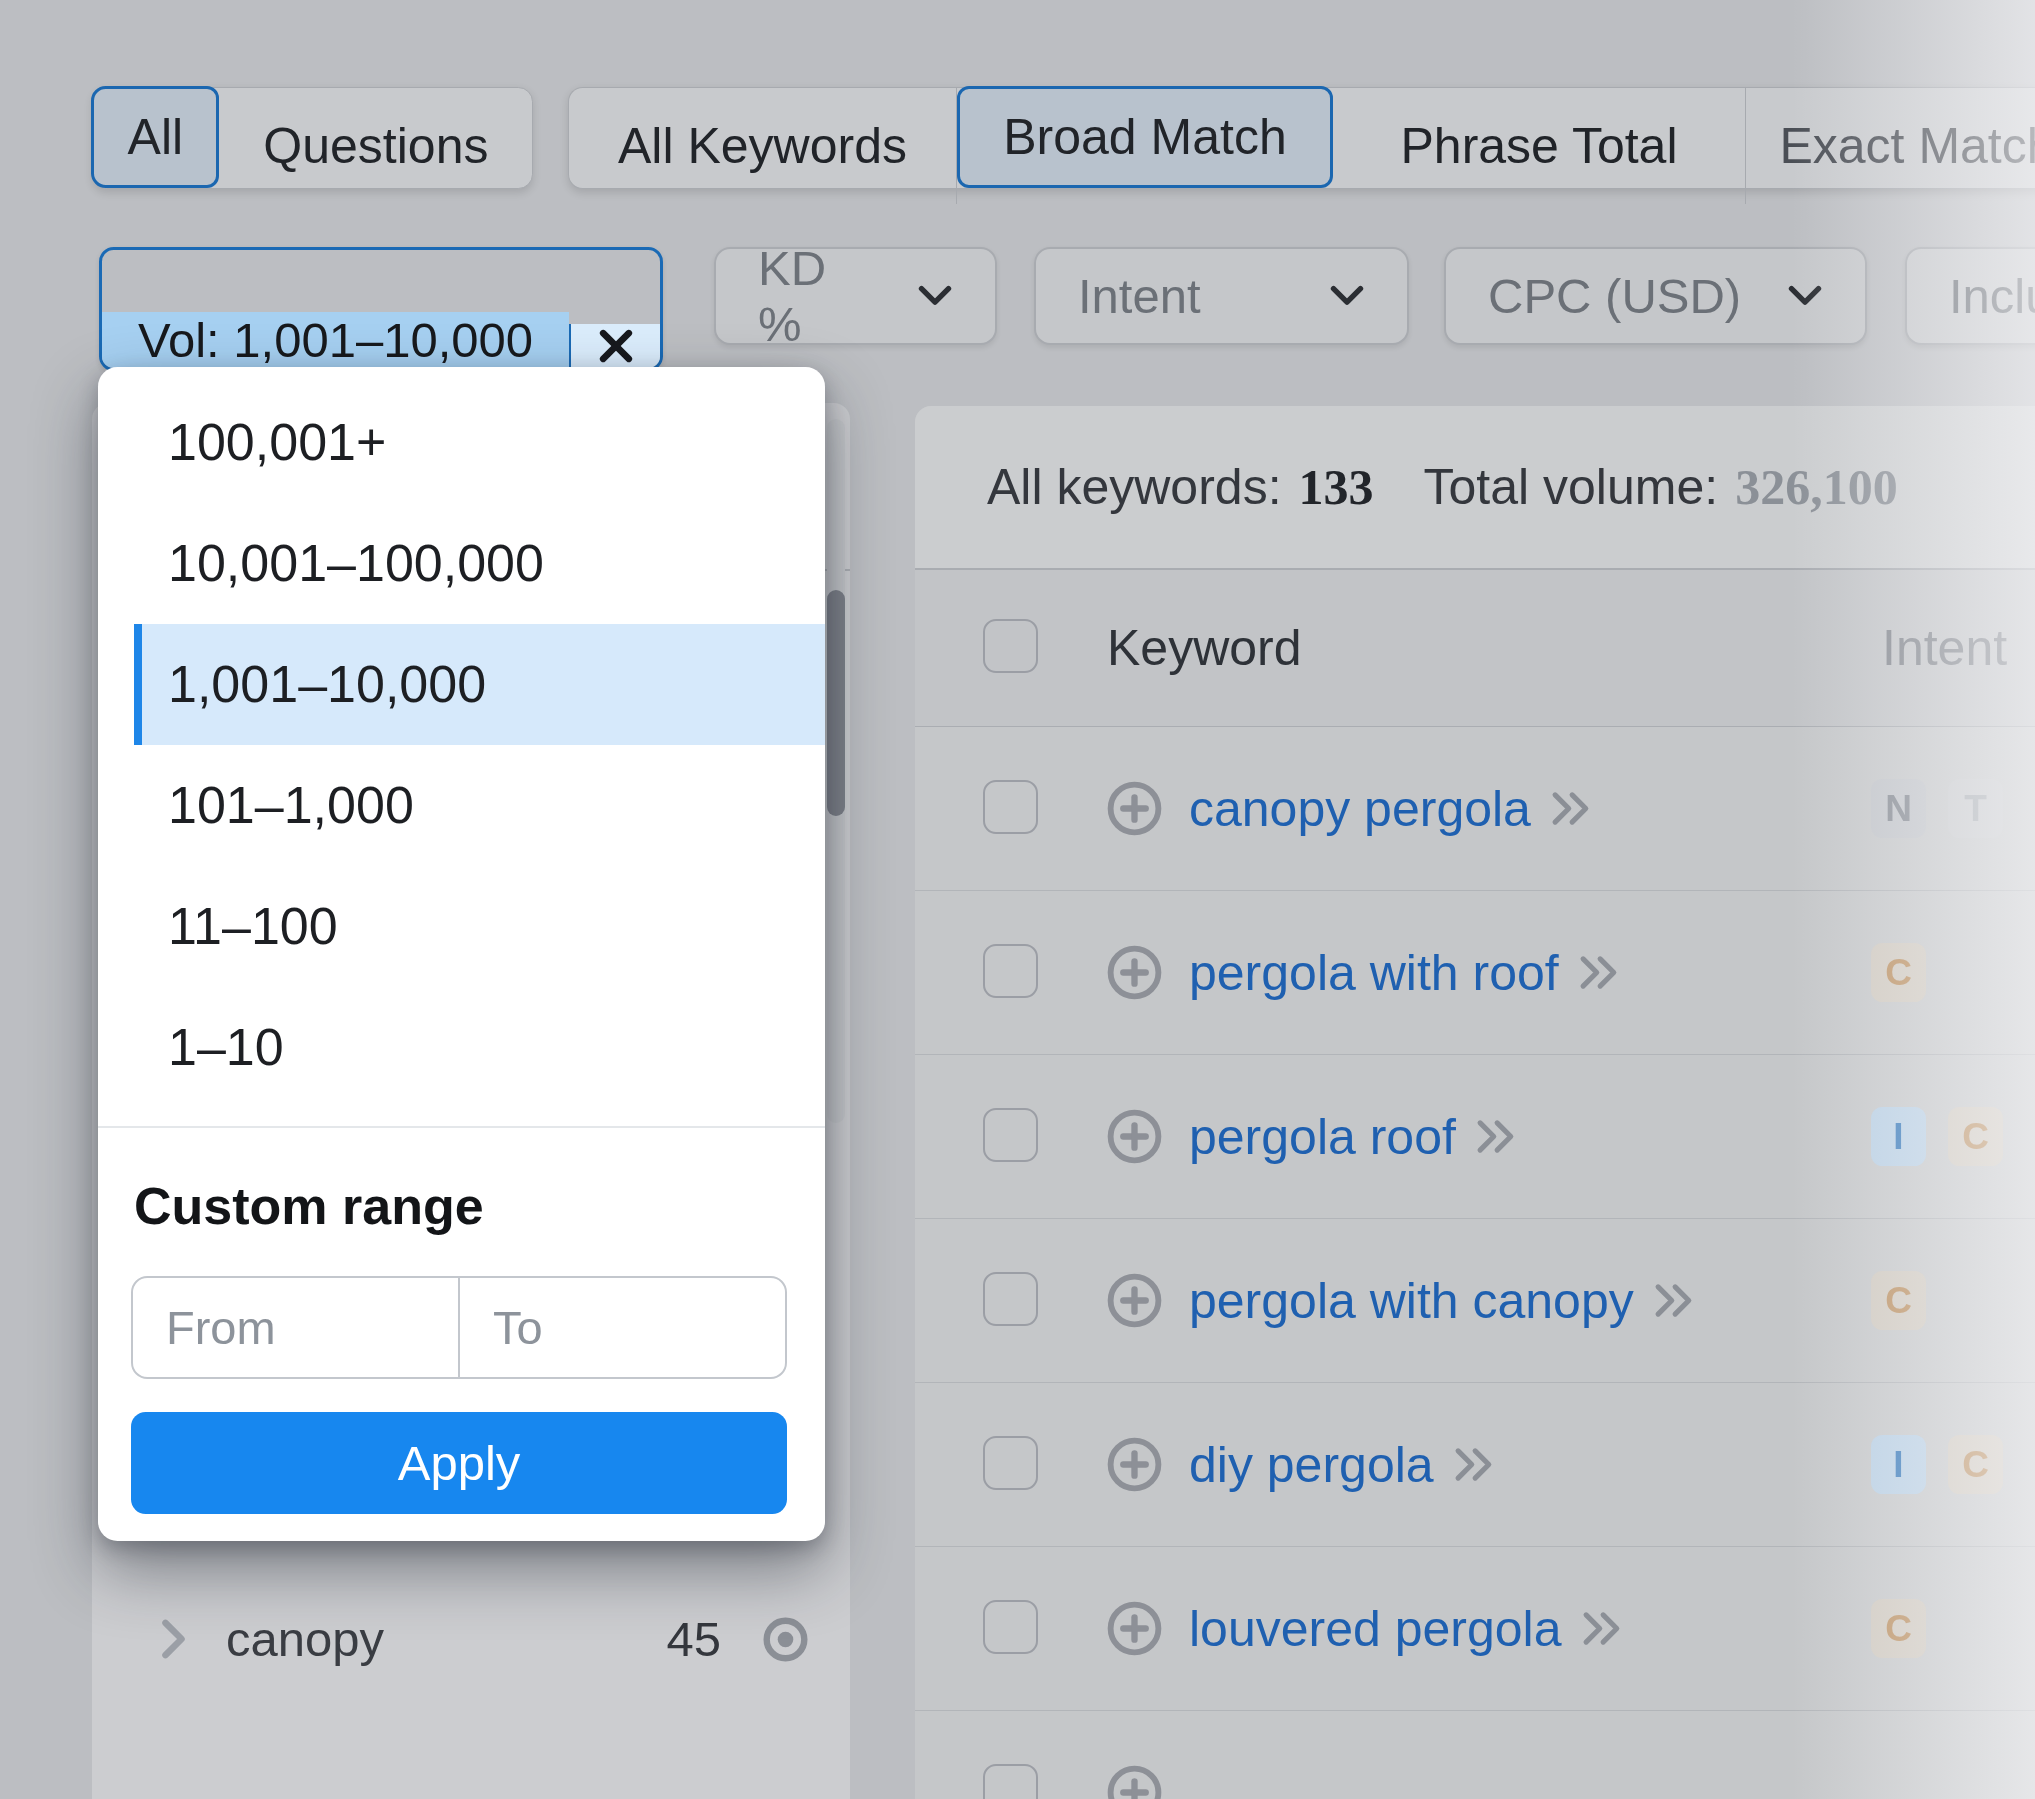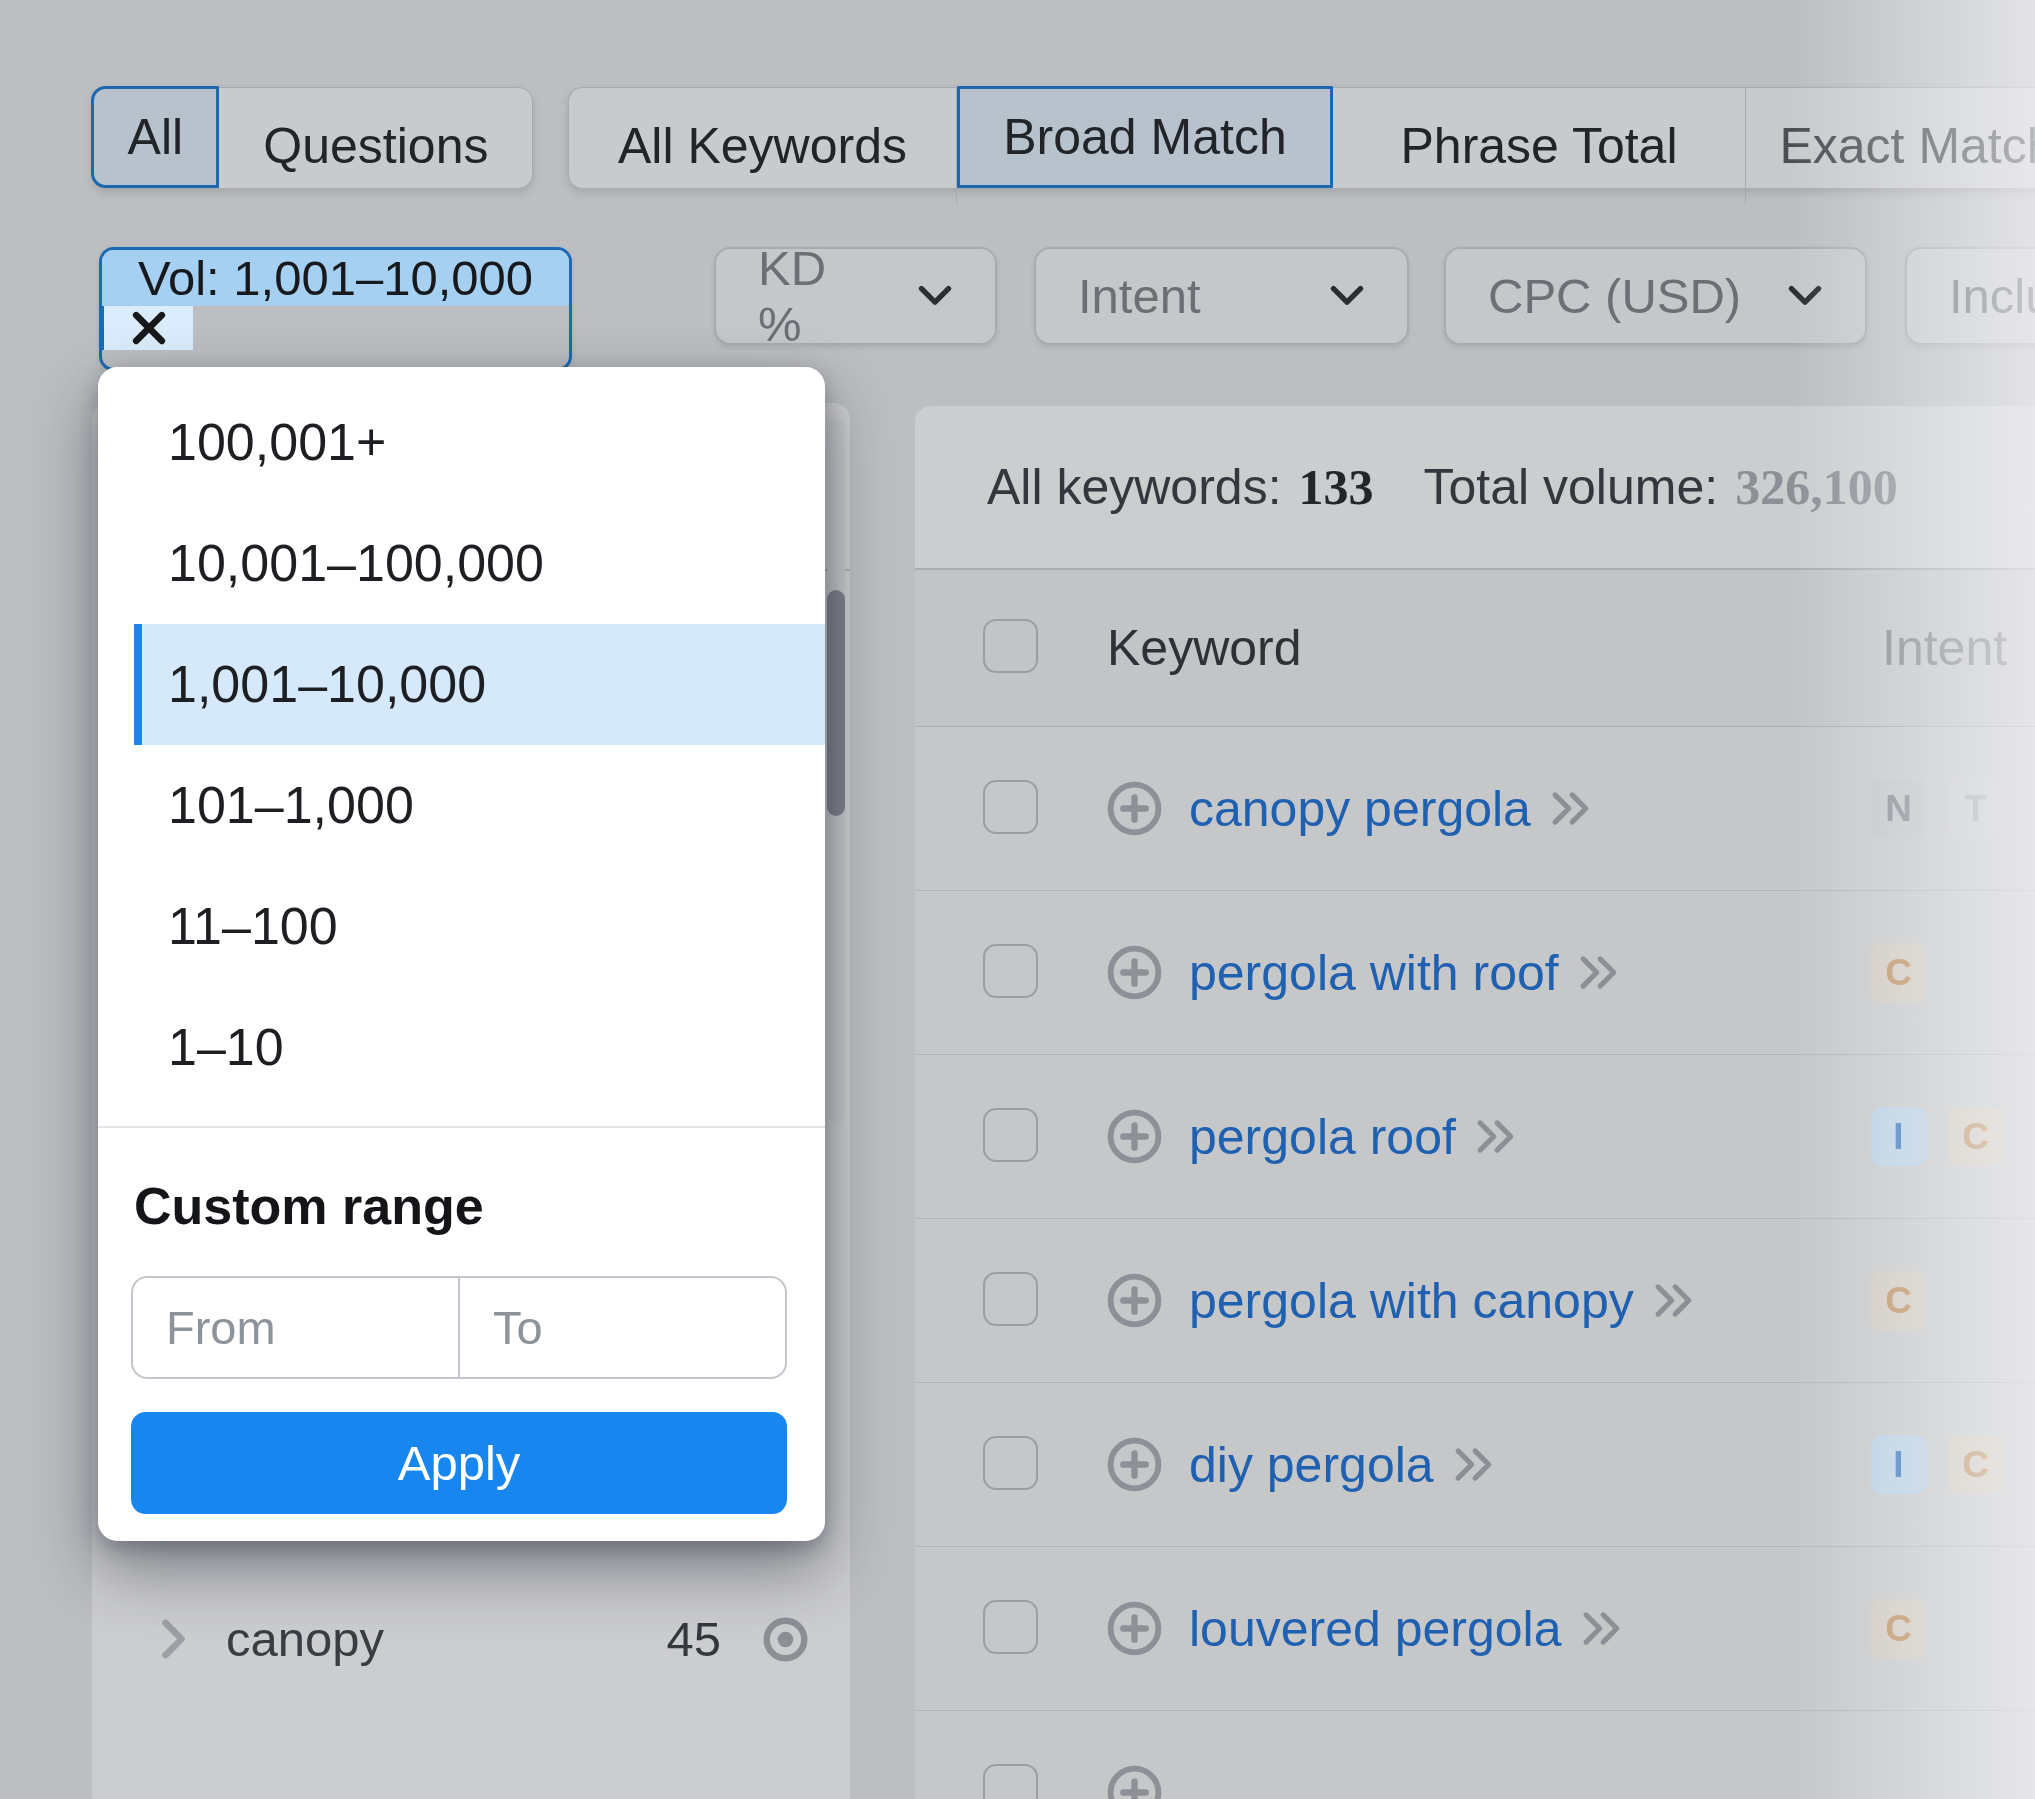--- a/index.html
+++ b/index.html
@@ -18,37 +18,37 @@
   .tab-group.group-a{left:92px;}
   .tab-group.group-b{left:568px;border-top-right-radius:0;border-bottom-right-radius:0;border-right:none;}
   .tab{
     display:flex;align-items:center;justify-content:center;
     font-size:50px;color:#212429;box-sizing:border-box;height:116px;
     border-right:1.6px solid #a7aaaf;cursor:default;white-space:nowrap;
   }
   .tab:last-child{border-right:none;}
   .tab.selected{
     border:3.3px solid #1b67b0;background:#b8c2cd;height:102px;margin:-1.6px 0;
-    border-radius:1px;position:relative;z-index:2;
+    border-radius:12px;position:relative;z-index:2;
   }
   .tab.first-sel{border-top-left-radius:14.7px;border-bottom-left-radius:14.7px;margin-left:-1.6px;}
   .tab.muted{color:#4a4e55;}
   
   .chip{
     position:absolute;top:247px;height:98px;box-sizing:border-box;
     display:flex;align-items:center;border-radius:16.3px;
     background:#c5c7ca;border:2.4px solid #a8abb0;color:#6b7077;
     font-size:49px;justify-content:space-between;
     padding:0 42px;box-shadow:0 2.4px 5.7px rgba(0,0,0,.08);
   }
   .chip .chev{flex:0 0 auto;margin-left:37px;display:block;}
   .vol-chip{
     position:absolute;left:99px;top:247px;height:124px;box-sizing:border-box;
-    display:flex;align-items:flex-start;border:3.3px solid #1a6ab5;border-radius:14.7px;
-    overflow:hidden;box-shadow:0 2.4px 5.7px rgba(0,0,0,.10);flex-direction:column;
+    display:flex;align-items:flex-end;border:3.3px solid #1a6ab5;border-radius:14.7px;
+    overflow:hidden;box-shadow:0 2.4px 5.7px rgba(0,0,0,.10);
   }
   .vol-chip .vol-label{
     background:#a6d0f1;display:flex;align-items:center;
     padding:0 36px;font-size:49px;color:#17191d;white-space:nowrap;
   }
   .vol-chip .vol-close{
     background:#dbedfc;border-left:2.4px solid #1a6ab5;width:89px;
     display:flex;align-items:center;justify-content:center;cursor:pointer;
   }
   

